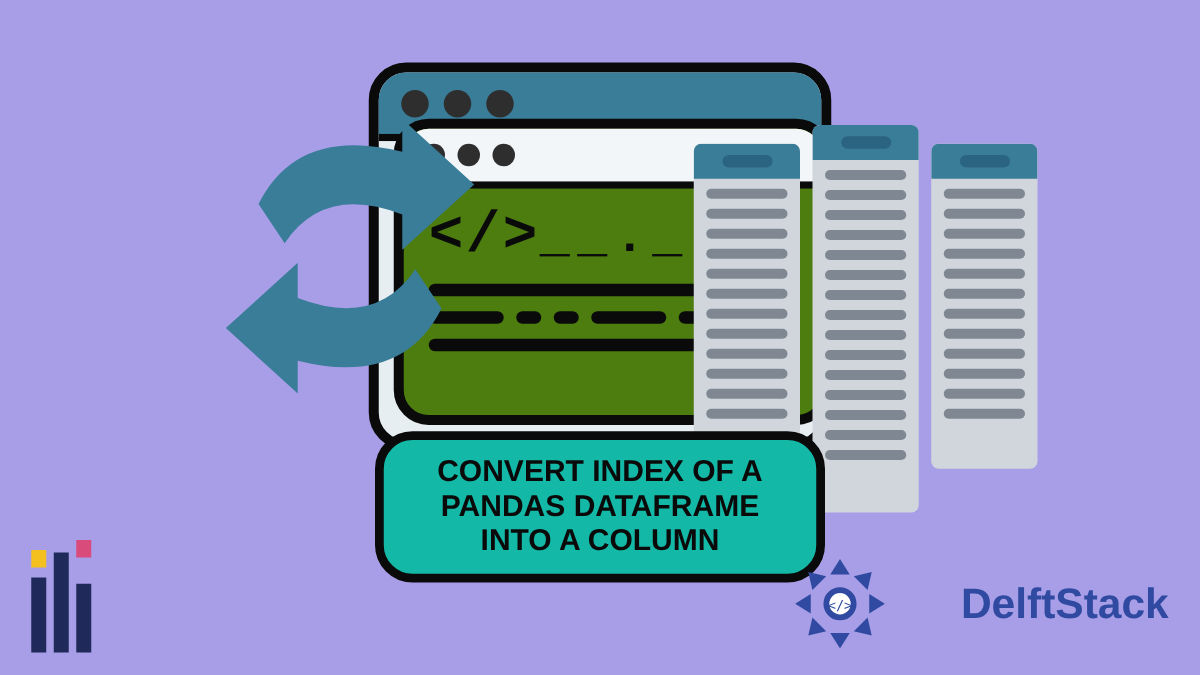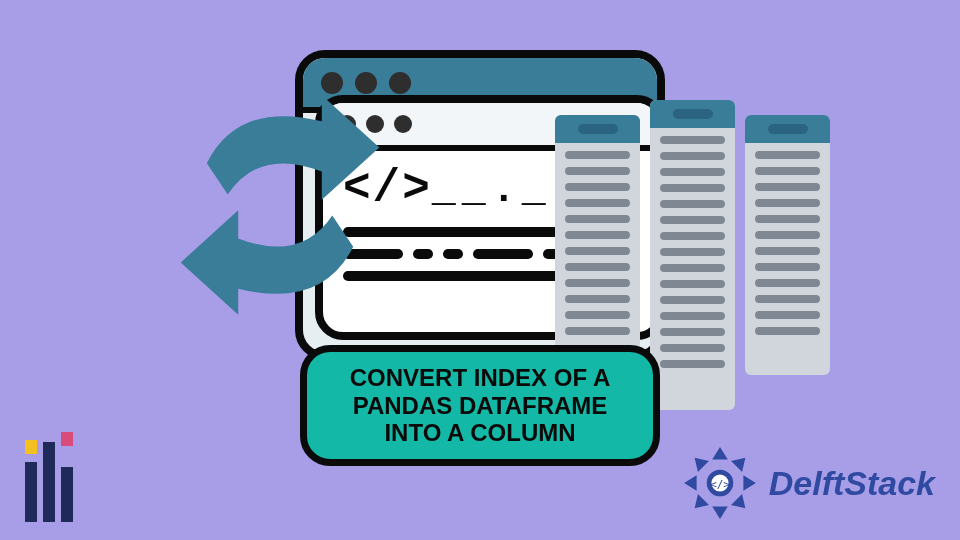--- a/index.html
+++ b/index.html
@@ -38,21 +38,21 @@
   .browser-top .dot {
     width: 22px; height: 22px;
     border-radius: 50%;
     background: #2e2e2e;
   }
   
   .code-window {
     position: absolute;
     left: 315px; top: 95px;
     width: 350px; height: 245px;
-    background: #ffffff;
+    background: #4d7c0f;
     border: 8px solid #0a0a0a;
     border-radius: 28px;
   }
   .code-top {
     height: 48px;
     background: #f2f6f8;
     border-bottom: 6px solid #0a0a0a;
     border-radius: 20px 20px 0 0;
     display: flex;
     align-items: center;
@@ -180,21 +180,21 @@
     position: absolute;
     right: 25px; bottom: 18px;
     display: flex;
     align-items: center;
     gap: 10px;
   }
   .brand-text {
     font-size: 34px;
     font-weight: 600;
     color: #2f4aa0;
-    font-style: italic;
+    margin-left: 48px;
   }
 </style>
 </head>
 <body>
 
 <div class="canvas">
 
   <div class="browser-card">
     <div class="browser-top">
       <span class="dot"></span>

